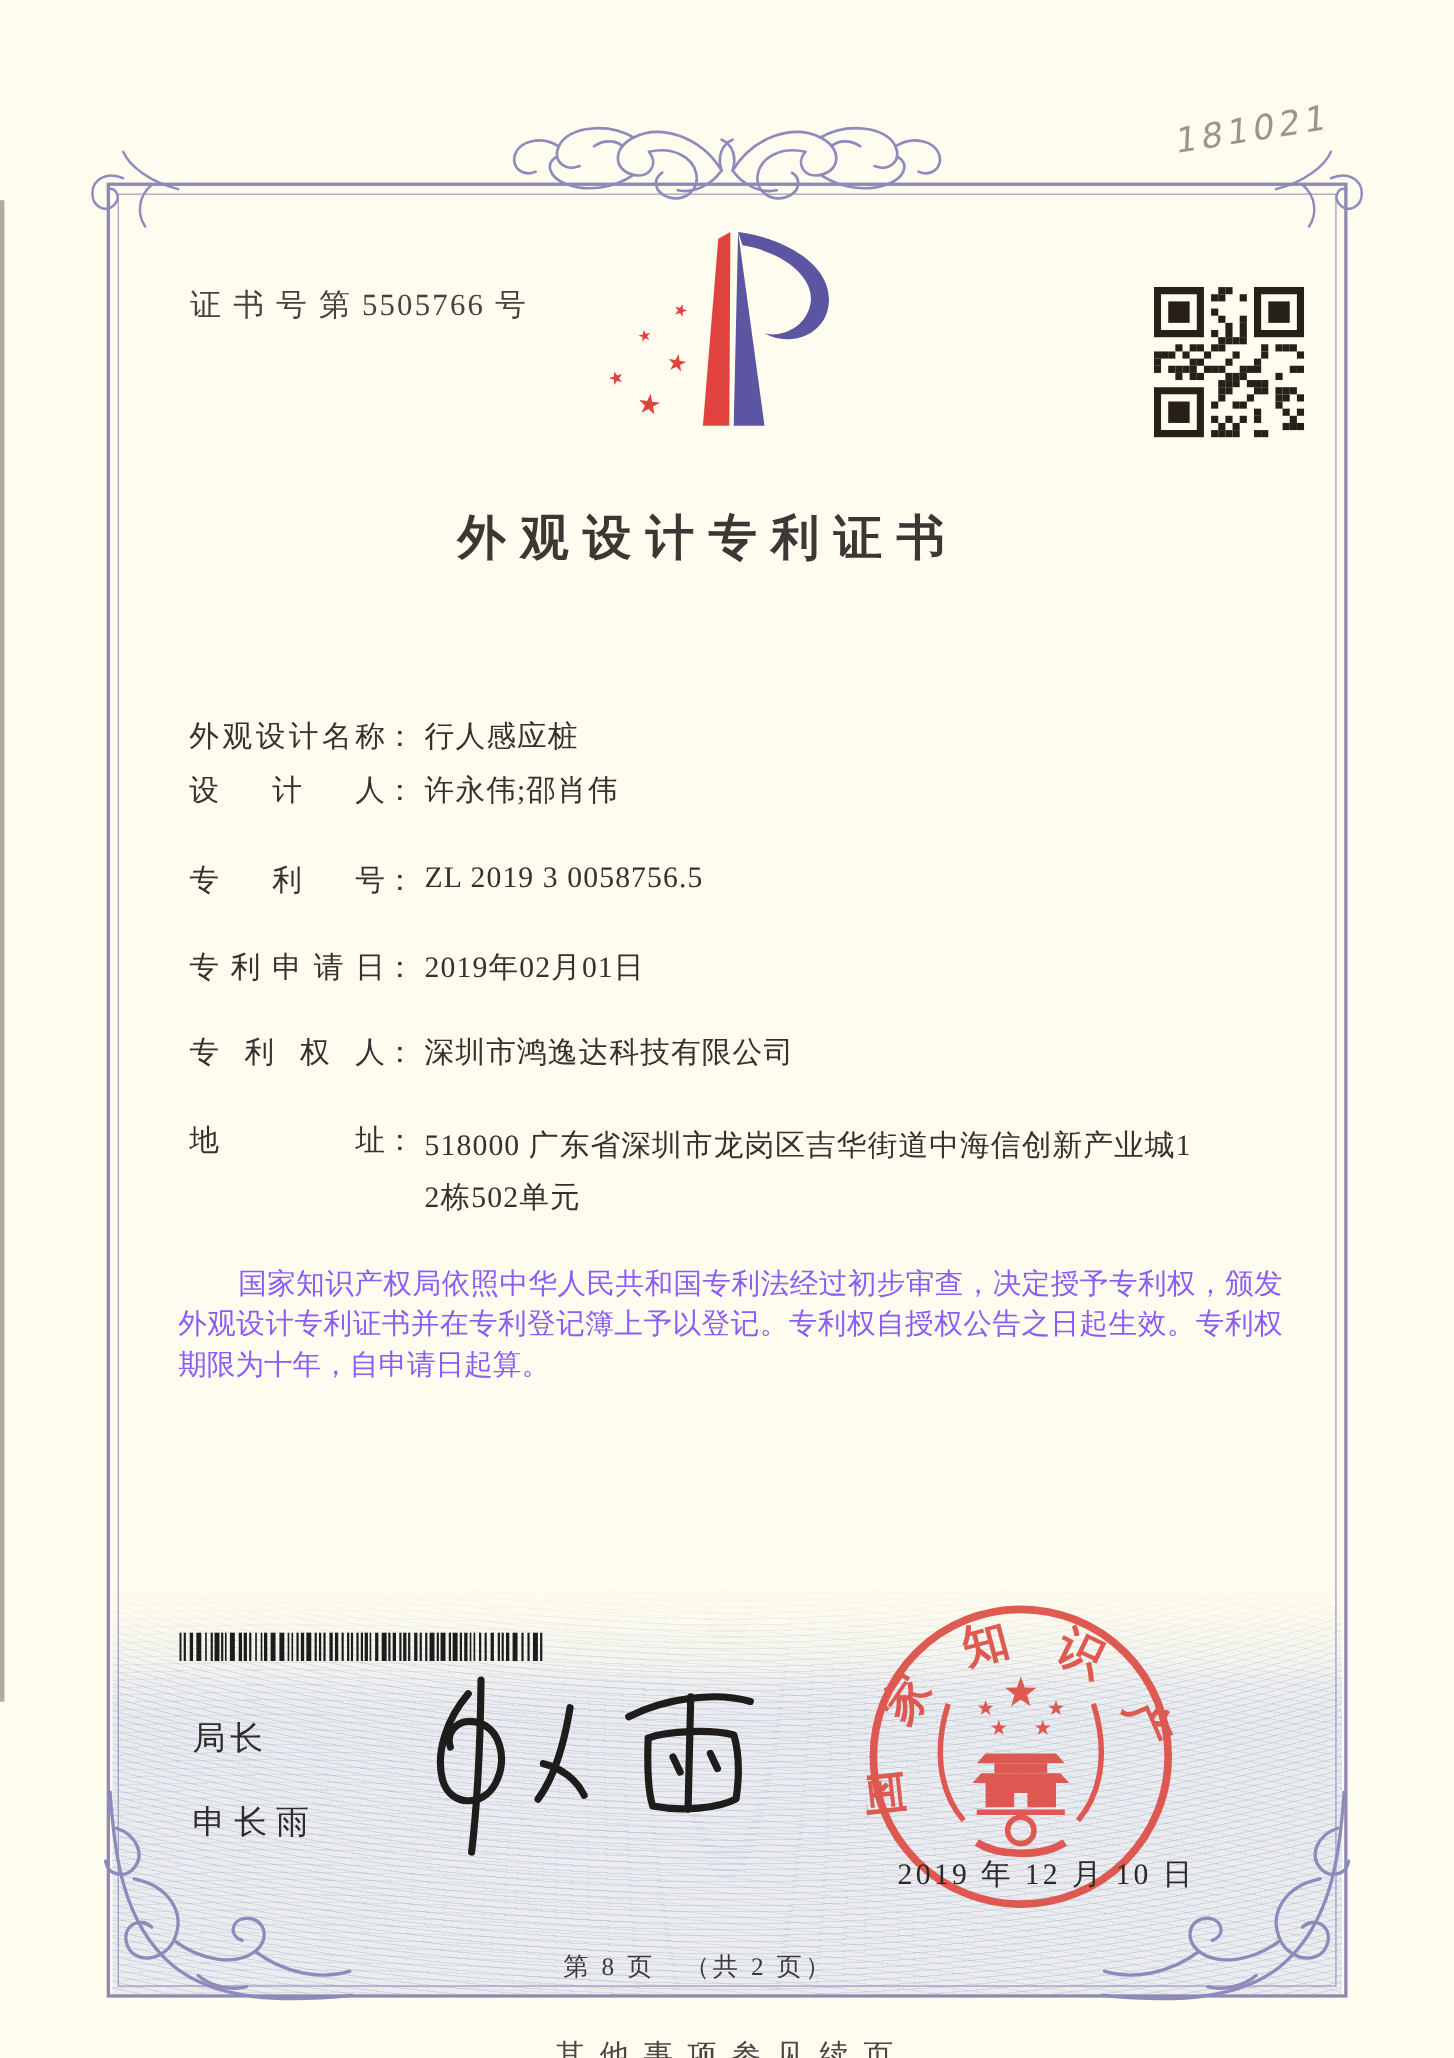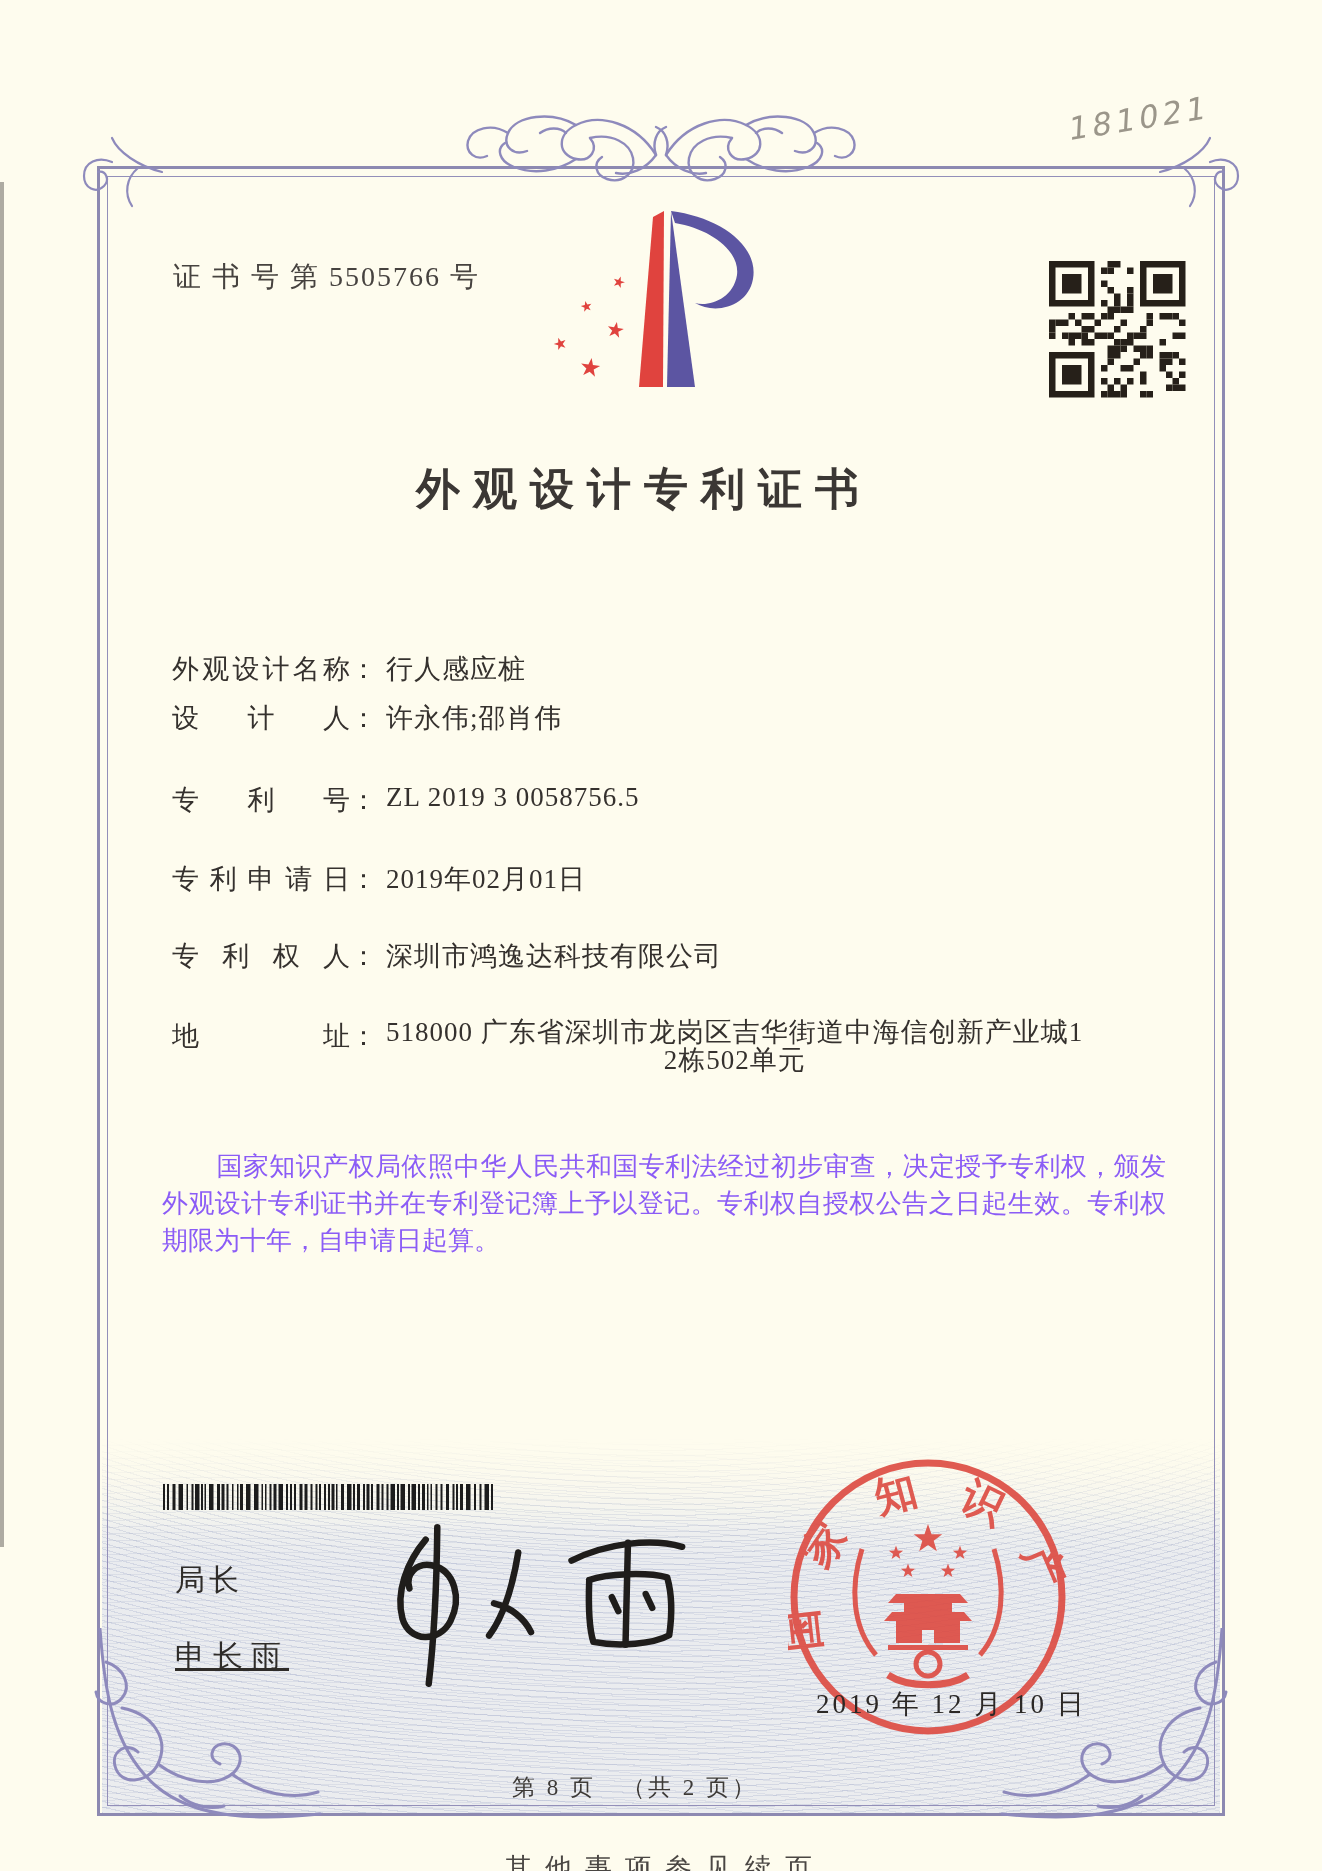--- a/index.html
+++ b/index.html
@@ -37,32 +37,32 @@
   .qr-wrap{position:absolute;left:1049px;top:261px;width:137px;height:137px;}
   .title{
     position:absolute;left:416px;top:460px;font-size:44px;font-weight:bold;
     letter-spacing:13px;color:#3b3734;white-space:nowrap;
   }
   
   .field{position:absolute;left:172px;width:1000px;font-size:27px;color:#35312e;}
   .f-label{display:inline-block;width:178px;text-align:justify;text-align-last:justify;vertical-align:top;}
   .f-colon{margin-right:9px;vertical-align:top;}
   .f-value{vertical-align:top;letter-spacing:1px;}
-  .f-value.multiline{display:inline-block;white-space:pre-line;line-height:28px;text-align:center;}
+  .f-value.multiline{display:inline-block;white-space:pre-line;line-height:47px;}
   .f-col2{position:absolute;left:523px;top:0;white-space:nowrap;}
   .f-label-plain{vertical-align:top;}
   
   .body-text{position:absolute;left:162px;top:1148px;width:1004px;font-size:26px;line-height:37px;
     text-align:justify;color:#8b5cf6;}
   .body-text p{margin:0;text-indent:2.1em;}
   
   .barcode{position:absolute;left:163px;top:1484px;}
   
   .signer-title{position:absolute;left:175px;top:1560px;font-size:30px;letter-spacing:4px;color:#2f2c29;}
-  .signer-name{position:absolute;left:175px;top:1636px;font-size:30px;letter-spacing:8px;color:#2f2c29;text-decoration:underline;}
+  .signer-name{position:absolute;left:175px;top:1636px;font-size:30px;letter-spacing:8px;color:#2f2c29;}
   .autograph{position:absolute;left:368px;top:1518px;transform:rotate(-2deg);}
   
   .seal{position:absolute;left:788px;top:1457px;width:280px;height:280px;opacity:.9;}
   .seal-date{position:absolute;left:816px;top:1686px;font-size:27px;letter-spacing:3px;color:#2b2826;white-space:nowrap;}
   
   .footer-page{position:absolute;left:512px;top:1772px;font-size:23px;letter-spacing:3px;color:#3d3a37;}
   .footer-clip{position:absolute;left:505px;top:1850px;font-size:27px;letter-spacing:13px;color:#4a4643;}
   
   .orn{position:absolute;pointer-events:none;}
 </style>

